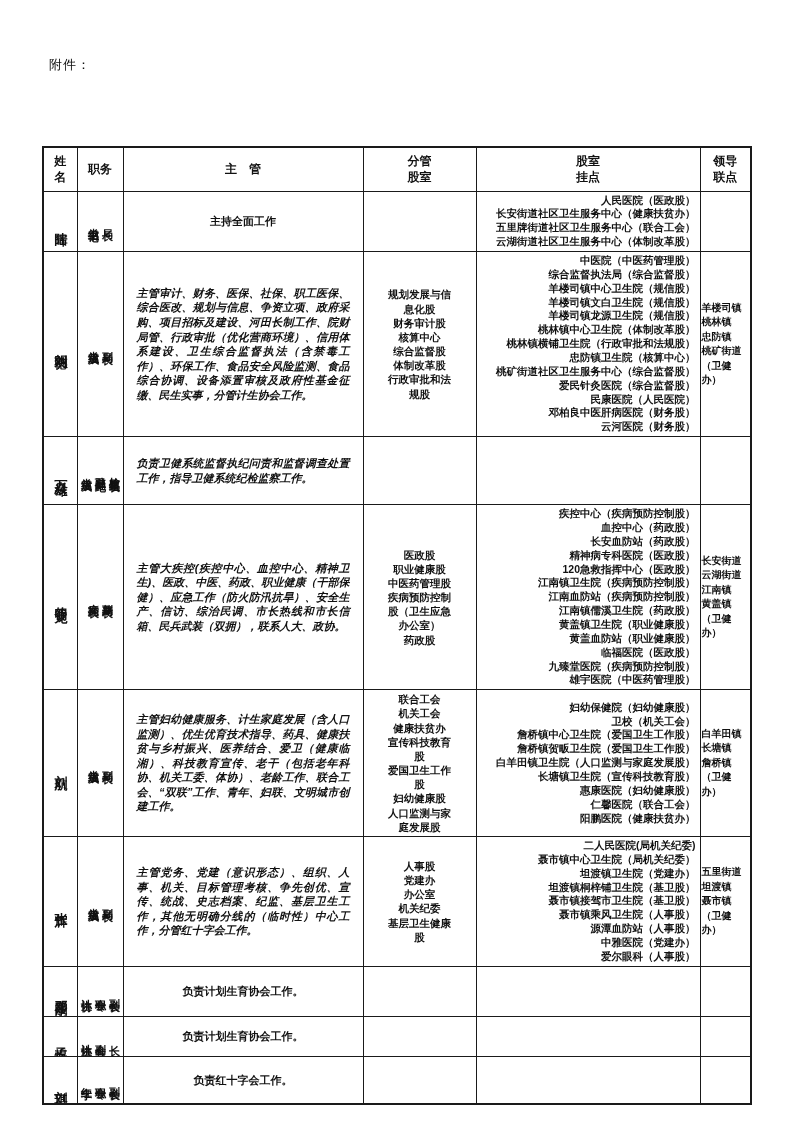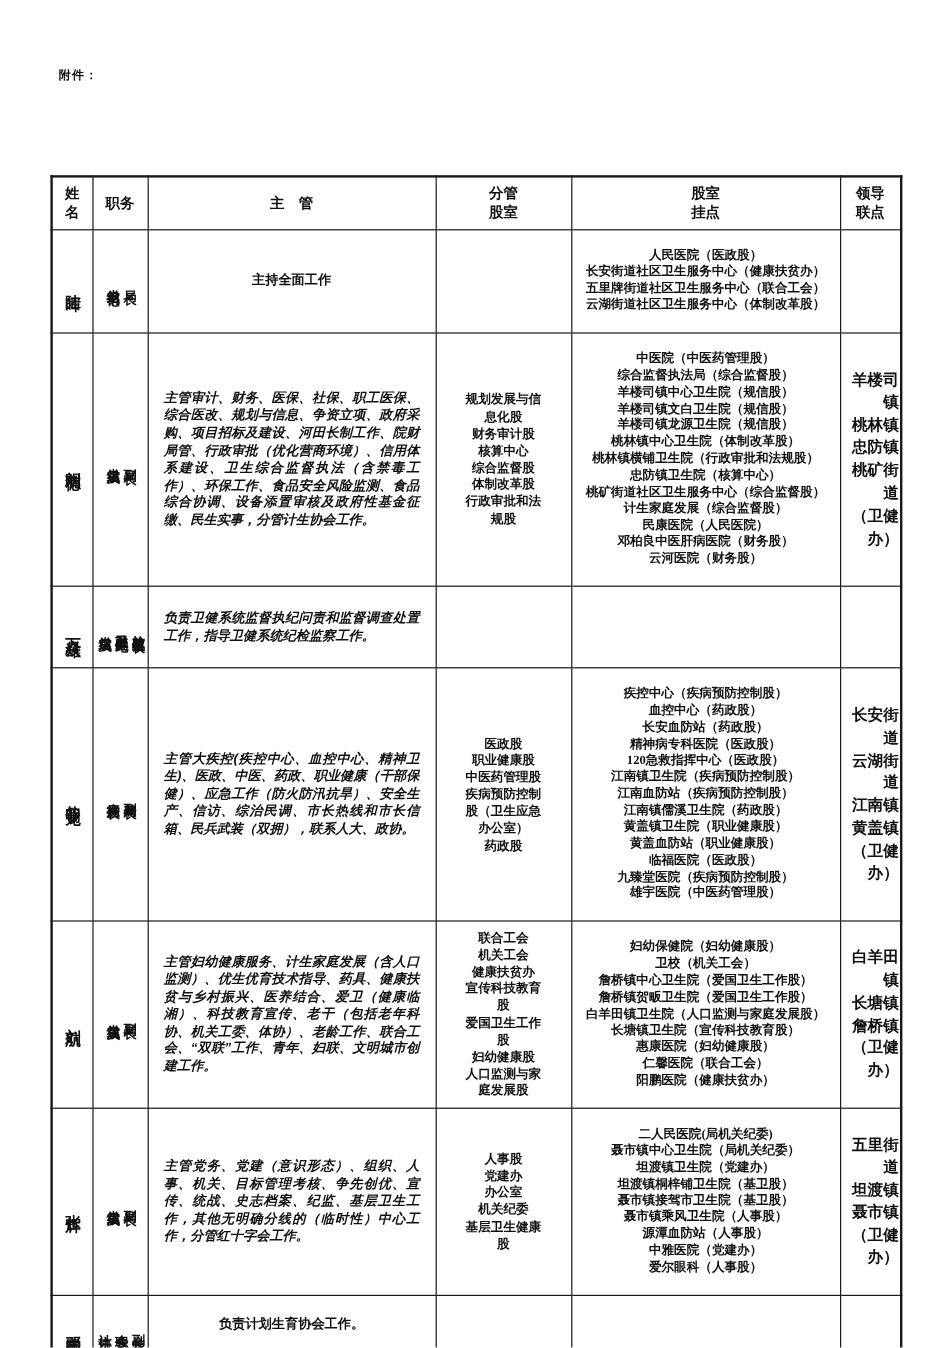--- a/index.html
+++ b/index.html
@@ -6,21 +6,21 @@
   body{
     width:792px;height:1123px;position:relative;
     background:#ffffff;
     font-family:"Liberation Sans",sans-serif;
     color:#111;
     overflow:hidden;
   }
   .page{position:absolute;inset:0;}
   .attach{
     position:absolute;left:49px;top:56px;
-    font-size:10px;font-weight:700;letter-spacing:1px;
+    font-size:13px;font-weight:400;letter-spacing:1px;
   }
   .title{
     position:absolute;left:30px;right:30px;top:92px;
     text-align:center;font-size:20px;font-weight:700;letter-spacing:0.5px;
   }
   .tbl-wrap{position:absolute;left:42px;top:146px;}
   table{
     border-collapse:collapse;table-layout:fixed;width:708px;
     border:2px solid #1a1a1a;
   }
@@ -51,23 +51,23 @@
     font-size:11px;font-weight:700;line-height:1.0;letter-spacing:1px;
     white-space:nowrap;
   }
   
   .c-duty{font-size:11px;line-height:1.32;padding:3px 13px;}
   .duty-just{text-align:justify;text-align-last:left;font-style:italic;}
   .duty-center{text-align:center;margin-left:38px;}
   
   .c-sec{font-size:10.5px;line-height:1.35;text-align:center;padding:2px 21px;}
   
-  .c-pts{font-size:10.5px;line-height:1.32;text-align:center;padding:15px 4px;font-family:Liberation Serif, serif;}
-  
-  .c-ldr{font-size:13px;line-height:1.45;text-align:right;padding:2px 1px;}
+  .c-pts{font-size:10.5px;line-height:1.32;text-align:right;padding:2px 4px;}
+  
+  .c-ldr{font-size:10px;line-height:1.45;text-align:left;padding:2px 1px;}
   .line{display:block;}
 </style>
 </head>
 <body>
 
 <div class="page">
   <div class="attach">附件：</div>
   <div class="tbl-wrap">
     <table>
       <colgroup>
@@ -143,21 +143,21 @@
             <td class="c-pts">
               <div class="line">中医院（中医药管理股）</div>
               <div class="line">综合监督执法局（综合监督股）</div>
               <div class="line">羊楼司镇中心卫生院（规信股）</div>
               <div class="line">羊楼司镇文白卫生院（规信股）</div>
               <div class="line">羊楼司镇龙源卫生院（规信股）</div>
               <div class="line">桃林镇中心卫生院（体制改革股）</div>
               <div class="line">桃林镇横铺卫生院（行政审批和法规股）</div>
               <div class="line">忠防镇卫生院（核算中心）</div>
               <div class="line">桃矿街道社区卫生服务中心（综合监督股）</div>
-              <div class="line">计生家庭发展（综合监督股）</div>
+              <div class="line">爱民针灸医院（综合监督股）</div>
               <div class="line">民康医院（人民医院）</div>
               <div class="line">邓柏良中医肝病医院（财务股）</div>
               <div class="line">云河医院（财务股）</div>
             </td>
             <td class="c-ldr">
               <div class="line">羊楼司镇</div>
               <div class="line">桃林镇</div>
               <div class="line">忠防镇</div>
               <div class="line">桃矿街道</div>
               <div class="line">（卫健办）</div>

